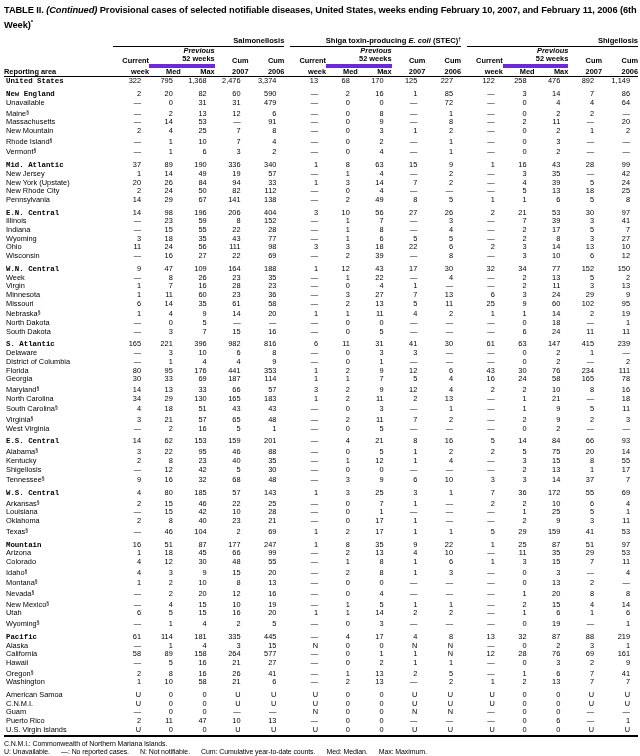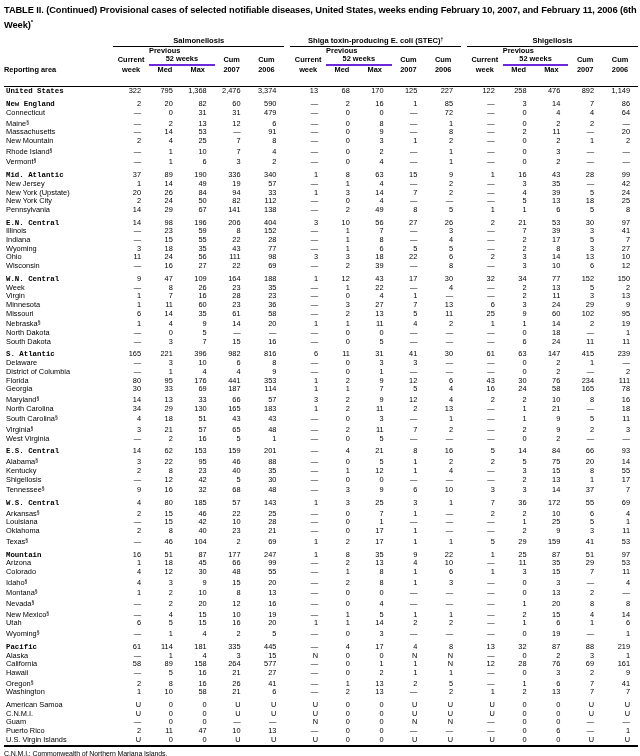--- a/index.html
+++ b/index.html
@@ -9,40 +9,40 @@
 
   .title { font-size:9.3px; line-height:11.5px; font-weight:bold;
            letter-spacing:-0.1px; margin:0 0 4px 2px; width:634px; }
   .title sup { font-size:6px; }
 
   table.main { border-collapse:collapse; table-layout:fixed; margin-left:2px;
                border-bottom:2px solid #000; }
   table.main td { padding:0; vertical-align:bottom; }
 
   
-  thead td { font-weight:bold; font-size:7.4px; line-height:8.6px; text-align:center; }
+  thead td { font-weight:bold; font-size:7.4px; line-height:8.6px; text-align:right; }
   td.grp { font-size:7.6px; border-bottom:1px solid #000; padding-bottom:1px; }
   td.grp sup, .fn sup, td.area sup { font-size:5px; vertical-align:2px; }
-  td.prev { text-align:left; }
-  td.w52  { border-bottom:2px solid #6d28d9; }
-  tr.hdr-bottom td { border-bottom:1px solid #000; padding-bottom:12px; }
+  td.prev { text-align:right;font-style:italic; }
+  td.w52  { border-bottom:4px solid #6d28d9; }
+  tr.hdr-bottom td { border-bottom:1px solid #000; padding-bottom:0; }
   td.area-corner { border-bottom:0; }
   td.spc-h { border-bottom:1px solid #000; }
   td.area-label { text-align:left; padding-left:2px; }
 
   
   tbody td { font-size:7.4px; line-height:8.7px; white-space:nowrap; }
   tbody td.area { text-align:left; padding-left:2px; }
   tbody td.num  { text-align:right; padding-right:8px; }
   tbody tr.gap td { padding-top:4px; }
   tbody tr.hd td.area { font-weight:bold;font-family:Liberation Mono, monospace; }
 
   .footnotes { margin:3px 0 0 2px; }
   .fn { font-size:7px; line-height:8.8px; letter-spacing:-0.1px; }
-  .i { }
+  .i { font-style:italic; }
 </style>
 </head>
 <body>
 
 <div class="page">
 
   <div class="title"><span>TABLE II. </span><span class="i">(Continued)</span><span> Provisional cases of selected notifiable diseases, United States, weeks ending February 10, 2007, and February 11, 2006 (6th Week)</span><sup>*</sup></div>
 
   <table class="main">
     <colgroup>
@@ -156,21 +156,21 @@
           <td class="num">1</td>
           <td class="num">85</td>
           <td></td>
           <td class="num">—</td>
           <td class="num">3</td>
           <td class="num">14</td>
           <td class="num">7</td>
           <td class="num">86</td>
         </tr>
         <tr class="">
-          <td class="area">Connecticut</td>
+          <td class="area">Unavailable</td>
           <td class="num">—</td>
           <td class="num">0</td>
           <td class="num">31</td>
           <td class="num">31</td>
           <td class="num">479</td>
           <td></td>
           <td class="num">—</td>
           <td class="num">0</td>
           <td class="num">0</td>
           <td class="num">—</td>
@@ -336,21 +336,21 @@
           <td class="num">7</td>
           <td class="num">2</td>
           <td></td>
           <td class="num">—</td>
           <td class="num">4</td>
           <td class="num">39</td>
           <td class="num">5</td>
           <td class="num">24</td>
         </tr>
         <tr class="">
-          <td class="area">New York City</td>
+          <td class="area">New Rhode City</td>
           <td class="num">2</td>
           <td class="num">24</td>
           <td class="num">50</td>
           <td class="num">82</td>
           <td class="num">112</td>
           <td></td>
           <td class="num">—</td>
           <td class="num">0</td>
           <td class="num">4</td>
           <td class="num">—</td>

